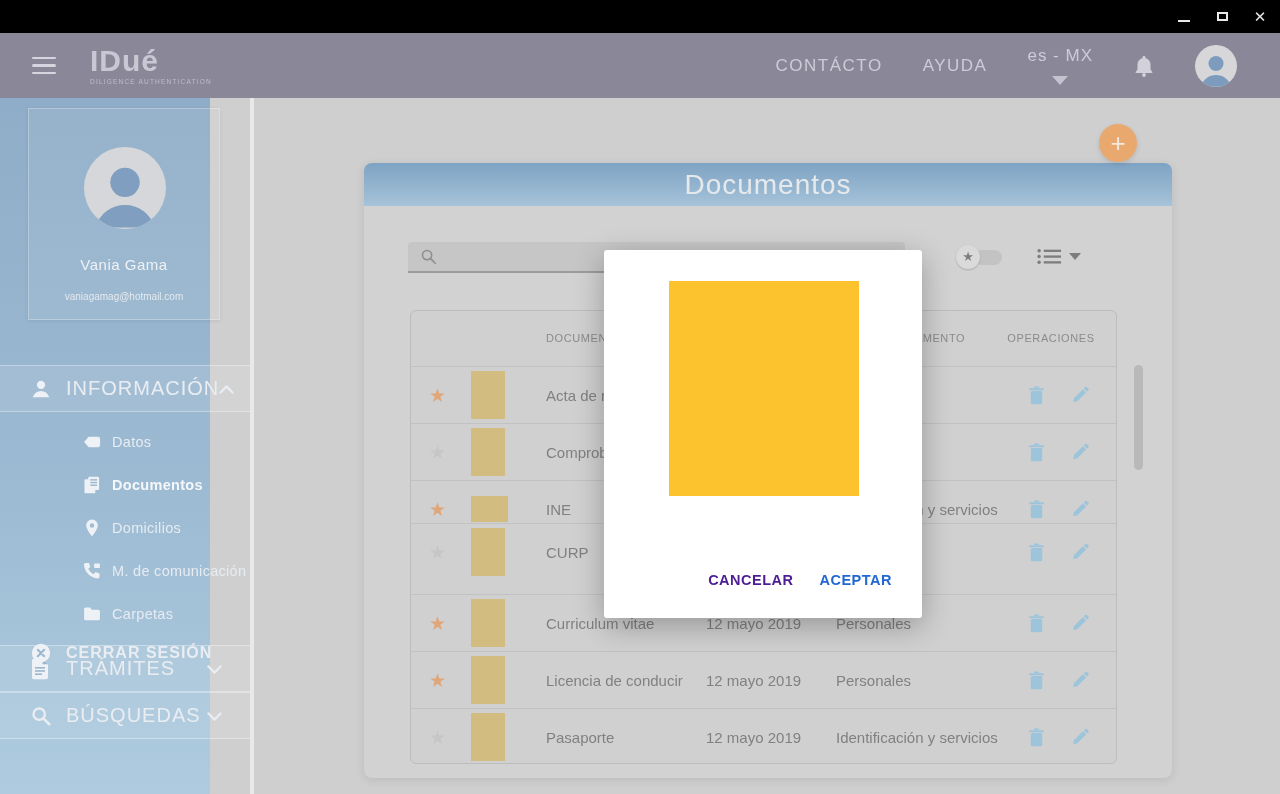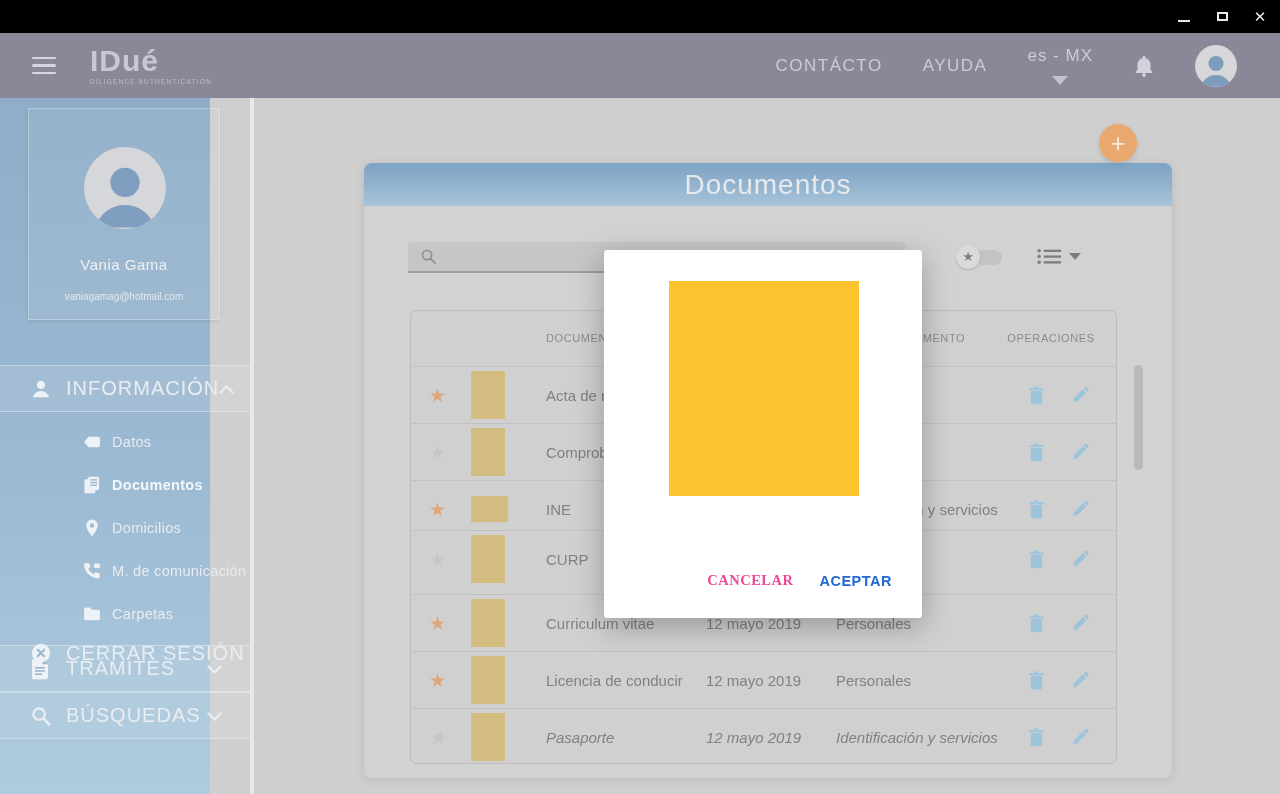--- a/index.html
+++ b/index.html
@@ -43,21 +43,21 @@
   .side-section .s-label { margin-left:14px; font-size:20px; font-weight:normal; letter-spacing:1px; }
   .side-section .s-chevron { margin-left:auto; margin-right:28px; }
 
   .side-item { position:absolute; left:0; width:250px; height:43px; display:flex; align-items:center; cursor:pointer;margin-left:24px; }
   .side-item .i-icon { margin-left:58px; width:20px; height:20px; }
   .side-item .i-label { margin-left:10px; font-size:14.5px; letter-spacing:0.3px; color:#e7ecf2; }
   .side-item.active .i-label { font-weight:bold; color:#f4f7fa; }
 
   .logout { position:absolute; left:0; top:535px; width:250px; height:40px; display:flex; align-items:center; cursor:pointer; }
   .logout .i-icon { margin-left:30px; width:22px; height:22px; }
-  .logout .s-label { margin-left:14px; font-size:20px; font-weight:normal; letter-spacing:1px; }
+  .logout .s-label { margin-left:14px; font-size:16px; font-weight:bold; letter-spacing:1px; }
 
   
   .main { position:absolute; left:254px; top:98px; width:1026px; height:696px; background:#cfcfcf; }
   .panel { position:absolute; left:110px; top:65px; width:808px; height:615px; background:#d2d2d2; box-shadow:0 2px 10px rgba(0,0,0,0.10); border-radius:8px; }
   .panel-header { position:absolute; left:0; top:0; width:808px; height:43px; border-radius:8px 8px 0 0; background:linear-gradient(180deg,#7ea3c3 0%, #a6c3d9 100%); display:flex; align-items:center; justify-content:center; }
   .panel-title { color:#e6e9ec; font-size:28px; letter-spacing:1px; }
   .fab { position:absolute; left:845px; top:26px; width:38px; height:38px; border-radius:50%; background:#e9a96e; color:#f3e9dd; font-size:26px; font-weight:300; display:flex; align-items:center; justify-content:center; cursor:pointer; box-shadow:0 2px 5px rgba(0,0,0,0.12); }
 
   .searchbar { position:absolute; left:154px; top:144px; width:497px; height:31px; background:#c6c6c6; border-radius:4px 4px 0 0; border-bottom:2px solid #9c9c9c; display:flex; align-items:center; }
   .searchbar svg { margin-left:12px; }
@@ -92,21 +92,21 @@
   .op-edit  { left:660px; }
 
   .scrollbar { position:absolute; left:880px; top:267px; width:9px; height:105px; border-radius:5px; background:#b9b9b9; cursor:pointer; }
 
   
   .modal { position:absolute; left:604px; top:250px; width:318px; height:368px; background:#ffffff; border-radius:3px; box-shadow:0 8px 30px rgba(0,0,0,0.28); z-index:10; }
   .modal-image { position:absolute; left:65px; top:31px; width:190px; height:215px; background:#fcc32f; cursor:pointer; }
   .modal-action { position:absolute; left:0; top:260px; width:100%; text-align:center; font-size:21px; font-weight:bold; color:#2268d2; letter-spacing:0.3px; cursor:pointer; }
   .modal-buttons { position:absolute; right:30px; top:322px; display:flex; gap:26px; }
   .mbtn { font-size:14.5px; font-weight:bold; letter-spacing:0.5px; cursor:pointer; background:none; border:none; font-family:"Liberation Sans", sans-serif; }
-  .mbtn.cancel { color:#ec4899;font-family:Liberation Serif, serif; }
+  .mbtn.cancel { color:#4c1d95; }
   .mbtn.accept { color:#2268d2; }
 
   .icon-fill { fill:#eef1f5; }
   .icon-op { fill:#9cc4da; }
 </style>
 </head>
 <body>
 
 <div class="titlebar">
   <div class="win-controls">
@@ -359,21 +359,21 @@
       <span class="op op-trash"><svg width="17" height="19" viewBox="0 0 16 18">
             <rect class="icon-op" x="2.6" y="4.8" width="10.8" height="12.6" rx="1.4"></rect>
             <rect class="icon-op" x="1" y="2.2" width="14" height="1.9" rx="0.9"></rect>
             <rect class="icon-op" x="5.6" y="0.4" width="4.8" height="1.5" rx="0.7"></rect>
           </svg></span>
       <span class="op op-edit"><svg width="18" height="18" viewBox="0 0 18 18">
             <path class="icon-op" d="M2.2 16.2l.9-4.1 8.8-8.8 3.2 3.2-8.8 8.8zM12.8 2.4l1.2-1.2a1.5 1.5 0 0 1 2.1 0l1.1 1.1a1.5 1.5 0 0 1 0 2.1l-1.2 1.2z"></path>
           </svg></span>
     </div>
 
-    <div class="row" style="top:219px;">
+    <div class="row" style="top:212px;">
       <span class="row-star">★</span>
       <span class="thumb portrait"></span>
       <span class="cell c-name">CURP</span>
       <span class="cell c-date">12 mayo 2019</span>
       <span class="cell c-cat">Personales</span>
       <span class="op op-trash"><svg width="17" height="19" viewBox="0 0 16 18">
             <rect class="icon-op" x="2.6" y="4.8" width="10.8" height="12.6" rx="1.4"></rect>
             <rect class="icon-op" x="1" y="2.2" width="14" height="1.9" rx="0.9"></rect>
             <rect class="icon-op" x="5.6" y="0.4" width="4.8" height="1.5" rx="0.7"></rect>
           </svg></span>
@@ -407,21 +407,21 @@
       <span class="op op-trash"><svg width="17" height="19" viewBox="0 0 16 18">
             <rect class="icon-op" x="2.6" y="4.8" width="10.8" height="12.6" rx="1.4"></rect>
             <rect class="icon-op" x="1" y="2.2" width="14" height="1.9" rx="0.9"></rect>
             <rect class="icon-op" x="5.6" y="0.4" width="4.8" height="1.5" rx="0.7"></rect>
           </svg></span>
       <span class="op op-edit"><svg width="18" height="18" viewBox="0 0 18 18">
             <path class="icon-op" d="M2.2 16.2l.9-4.1 8.8-8.8 3.2 3.2-8.8 8.8zM12.8 2.4l1.2-1.2a1.5 1.5 0 0 1 2.1 0l1.1 1.1a1.5 1.5 0 0 1 0 2.1l-1.2 1.2z"></path>
           </svg></span>
     </div>
 
-    <div class="row" style="top:397px;font-style:italic;">
+    <div class="row" style="top:397px;">
       <span class="row-star">★</span>
       <span class="thumb portrait"></span>
       <span class="cell c-name">Pasaporte</span>
       <span class="cell c-date">12 mayo 2019</span>
       <span class="cell c-cat">Identificación y servicios</span>
       <span class="op op-trash"><svg width="17" height="19" viewBox="0 0 16 18">
             <rect class="icon-op" x="2.6" y="4.8" width="10.8" height="12.6" rx="1.4"></rect>
             <rect class="icon-op" x="1" y="2.2" width="14" height="1.9" rx="0.9"></rect>
             <rect class="icon-op" x="5.6" y="0.4" width="4.8" height="1.5" rx="0.7"></rect>
           </svg></span>

